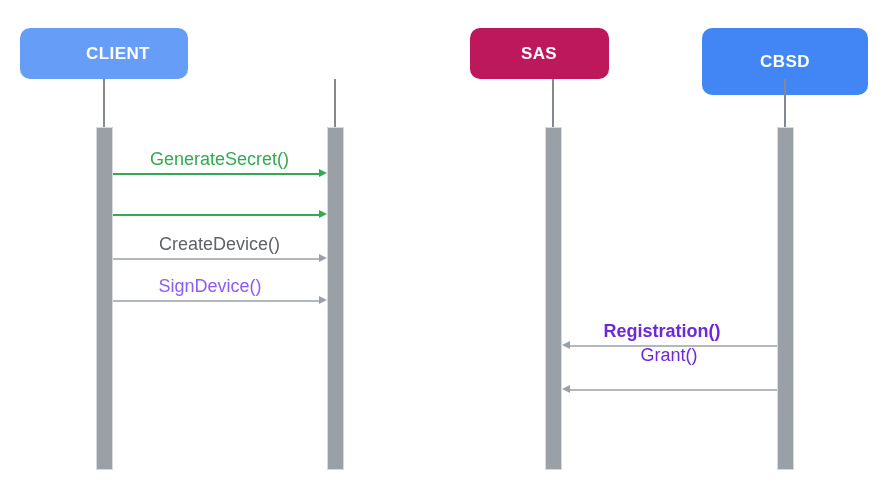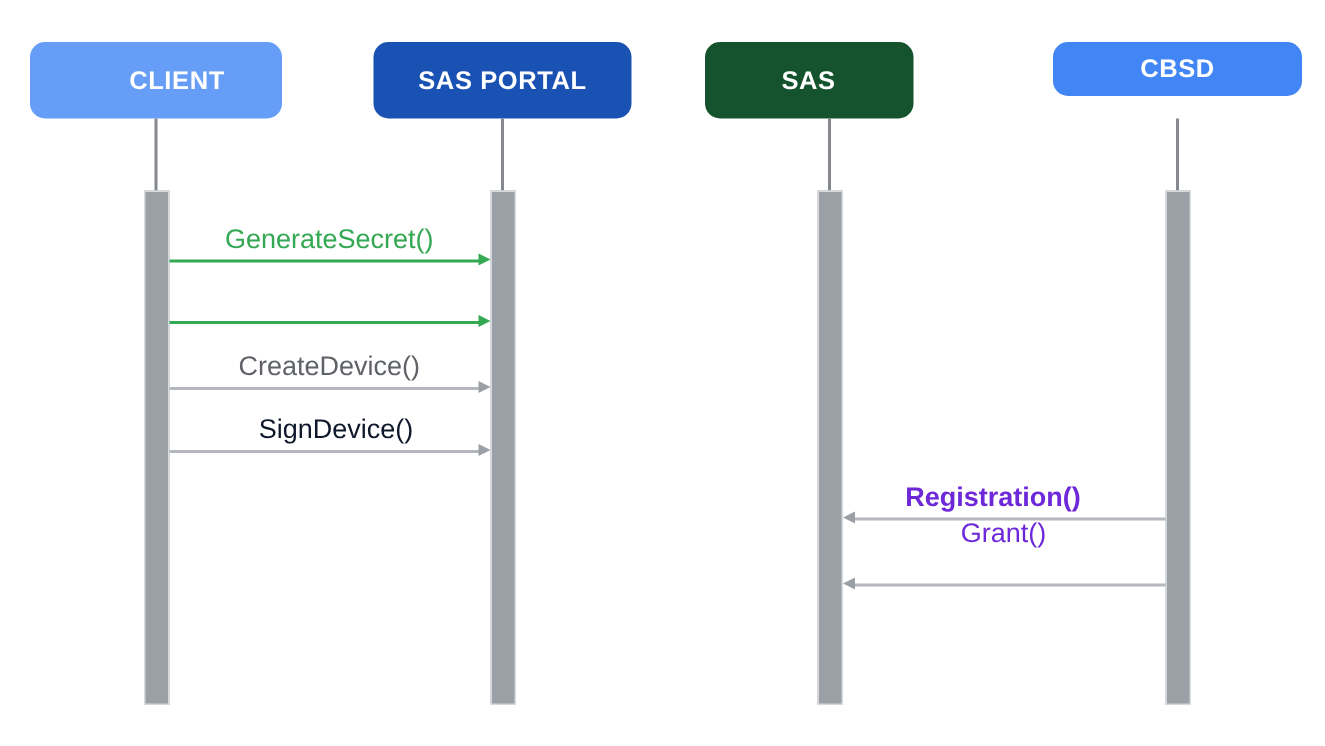--- a/index.html
+++ b/index.html
@@ -62,44 +62,41 @@
 </style>
 </head>
 <body>
 
 <div id="canvas" style="width: 883px; height: 497px; background: rgb(255, 255, 255);">
     <div class="pbox" style="left: 20px; top: 28px; width: 168px; height: 51px; border-radius: 10px; background: rgb(102, 157, 246); padding-left: 28px;">
       <span class="pbox-label" style="color: rgb(255, 255, 255);">CLIENT</span>
     </div>
     <div class="connector" style="left: 103px; top: 79px; height: 48px; background: rgb(133, 137, 141);"></div>
     <div class="bar" style="left: 95.5px; top: 127px; width: 17px; height: 343px; background: rgb(154, 160, 166); border-color: rgb(215, 218, 221);"></div>
-    <div class="pbox" style="left: 249px; top: 28px; width: 172px; height: 51px; border-radius: 10px; background: rgb(26, 82, 180);">
-      <span class="pbox-label" style="color: rgb(255, 255, 255);">SAS PORTAL</span>
-    </div>
     <div class="connector" style="left: 334px; top: 79px; height: 48px; background: rgb(133, 137, 141);"></div>
     <div class="bar" style="left: 326.5px; top: 127px; width: 17px; height: 343px; background: rgb(154, 160, 166); border-color: rgb(215, 218, 221);"></div>
-    <div class="pbox" style="left: 469.5px; top: 28px; width: 139px; height: 51px; border-radius: 10px; background: #14532d;">
+    <div class="pbox" style="left: 469.5px; top: 28px; width: 139px; height: 51px; border-radius: 10px; background: #be185d;">
       <span class="pbox-label" style="color: rgb(255, 255, 255);">SAS</span>
     </div>
     <div class="connector" style="left: 552px; top: 79px; height: 48px; background: rgb(133, 137, 141);"></div>
     <div class="bar" style="left: 544.5px; top: 127px; width: 17px; height: 343px; background: rgb(154, 160, 166); border-color: rgb(215, 218, 221);"></div>
-    <div class="pbox" style="left: 702px; top: 28px; width: 166px; height: 36px; border-radius: 10px; background: rgb(66, 133, 244);">
+    <div class="pbox" style="left: 702px; top: 28px; width: 166px; height: 67px; border-radius: 10px; background: rgb(66, 133, 244);">
       <span class="pbox-label" style="color: rgb(255, 255, 255);">CBSD</span>
     </div>
     <div class="connector" style="left: 784px; top: 79px; height: 48px; background: rgb(133, 137, 141);"></div>
     <div class="bar" style="left: 776.5px; top: 127px; width: 17px; height: 343px; background: rgb(154, 160, 166); border-color: rgb(215, 218, 221);"></div>
     <div class="msg-label" style="left: 219.5px; top: 150px; color: rgb(52, 168, 83);">GenerateSecret()</div>
     <div class="msg-line" style="top: 173px; background: rgb(52, 168, 83); left: 112.5px; width: 207px;"></div>
     <div class="head" style="top: 169.25px; left: 318.5px; border-left: 8px solid rgb(52, 168, 83);"></div>
     <div class="msg-line" style="top: 214px; background: rgb(52, 168, 83); left: 112.5px; width: 207px;"></div>
     <div class="head" style="top: 210.25px; left: 318.5px; border-left: 8px solid rgb(52, 168, 83);"></div>
     <div class="msg-label" style="left: 219.5px; top: 235px; color: rgb(95, 99, 104); text-align: right;">CreateDevice()</div>
     <div class="msg-line" style="top: 258px; background: rgb(180, 184, 188); left: 112.5px; width: 207px;"></div>
     <div class="head" style="top: 254.25px; left: 318.5px; border-left: 8px solid rgb(154, 160, 166);"></div>
-    <div class="msg-label" style="left: 224px; top: 277px; color: #0f172a;">SignDevice()</div>
+    <div class="msg-label" style="left: 210px; top: 277px; color: #8b5cf6;">SignDevice()</div>
     <div class="msg-line" style="top: 300px; background: rgb(180, 184, 188); left: 112.5px; width: 207px;"></div>
     <div class="head" style="top: 296.25px; left: 318.5px; border-left: 8px solid rgb(154, 160, 166);"></div>
     <div class="msg-label" style="left: 662px; top: 322px; color: #6d28d9; font-weight: bold;">Registration()</div>
     <div class="msg-line" style="top: 345px; background: rgb(180, 184, 188); left: 568.5px; width: 208px;"></div>
     <div class="head" style="top: 341.25px; left: 561.5px; border-right: 8px solid rgb(154, 160, 166);"></div>
     <div class="msg-label" style="left: 669px; top: 346px; color: #6d28d9;">Grant()</div>
     <div class="msg-line" style="top: 389px; background: rgb(180, 184, 188); left: 568.5px; width: 208px;"></div>
     <div class="head" style="top: 385.25px; left: 561.5px; border-right: 8px solid rgb(154, 160, 166);"></div>
   </div>
 

